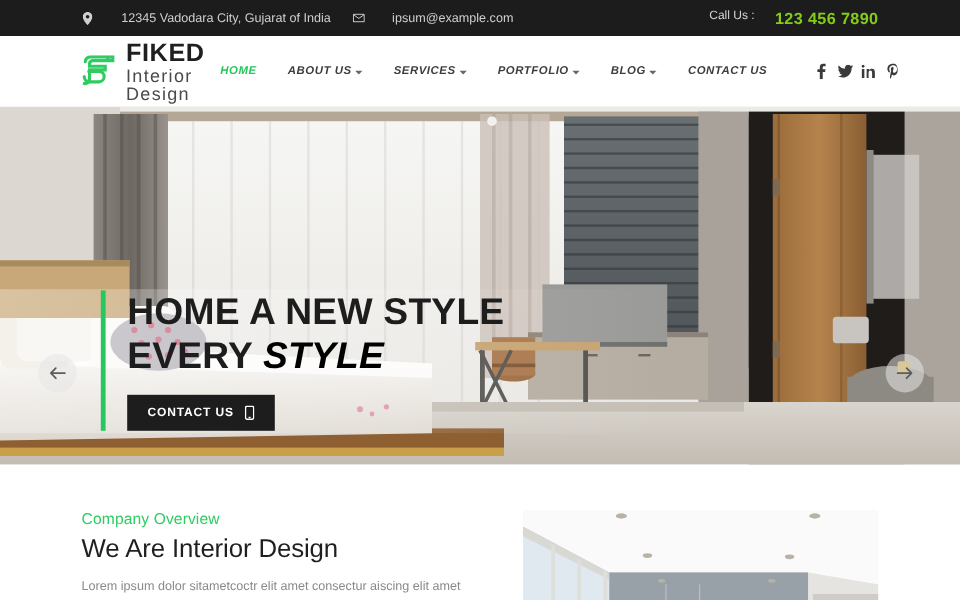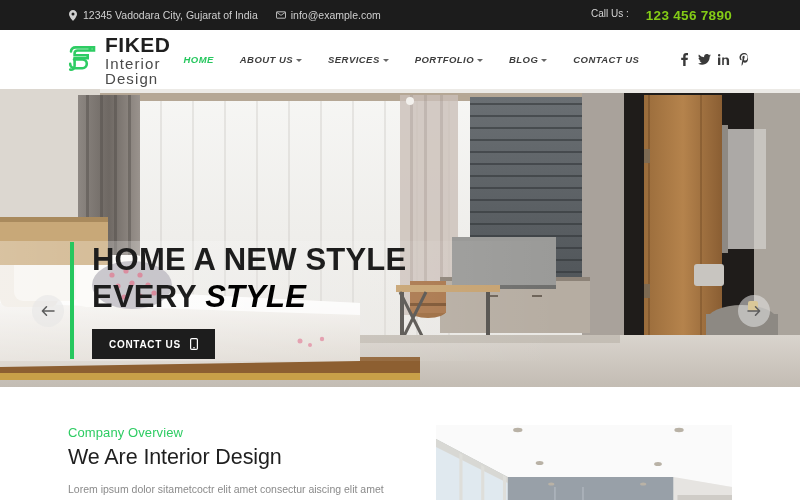--- a/index.html
+++ b/index.html
@@ -14,21 +14,21 @@
   .topbar {
     height:30px;
     background:#1c1c1c;
     display:flex;
     align-items:center;
     padding:0 68px;
     color:#cfcfcf;
     font-size:10.5px;
   }
   .topbar-left { display:flex; align-items:center; gap:18px; }
-  .tb-item { display:flex; align-items:center; gap:5px; white-space:nowrap; }
+  .tb-item { display:flex; align-items:center; gap:23px; white-space:nowrap; }
   .tb-icon { display:inline-flex; width:10px; height:11px; align-items:center; justify-content:center; }
   .tb-icon svg { display:block; }
   .topbar-right { margin-left:auto; display:flex; align-items:flex-start; gap:17px; }
   .call-label { font-size:10px; color:#d5d5d5; }
   .call-number { font-size:13.5px; color:#84cc16; font-weight:bold; letter-spacing:.3px; }
 
   
   .header {
     height:59px;
     background:#ffffff;
@@ -74,21 +74,21 @@
     background:#cfcac4;
   }
   .hero-img { position:absolute; inset:0; }
 
   .hero-overlay-band {
     position:absolute; left:0; right:0; top:152px; height:120px;
     background:linear-gradient(90deg, rgba(255,255,255,.30) 0%, rgba(255,255,255,.10) 45%, rgba(255,255,255,0) 70%);
   }
 
   .hero-content {
-    position:absolute; left:70px; top:153px;
+    position:absolute; left:84px; top:153px;
     padding-left:18px;
     border-left:4px solid #26c75e;
   }
   .hero-title {
     font-size:31px; font-weight:bold; color:#1d1d1d;
     letter-spacing:.2px; line-height:1.18; text-transform:uppercase;
   }
   .hero-title .accent { color:#000000;font-style:italic; }
   .hero-buttons { display:flex; gap:13px; margin-top:14px; }
   .btn {
@@ -145,21 +145,21 @@
       </span>
       <span>12345 Vadodara City, Gujarat of India</span>
     </div>
     <div class="tb-item">
       <span class="tb-icon">
         <svg width="11" height="8" viewBox="0 0 11 8">
             <rect x="0.5" y="0.5" width="10" height="7" rx="0.6" fill="none" stroke="#cfcfcf"></rect>
             <path d="M0.7 1L5.5 4.4L10.3 1" fill="none" stroke="#cfcfcf" stroke-width="0.9"></path>
           </svg>
       </span>
-      <span>info@example.com</span>
+      <span>ipsum@example.com</span>
     </div>
   </div>
   <div class="topbar-right">
     <span class="call-label">Call Us :</span>
     <span class="call-number">123 456 7890</span>
   </div>
 </div>
 
 <div class="header">
   <div class="logo">

